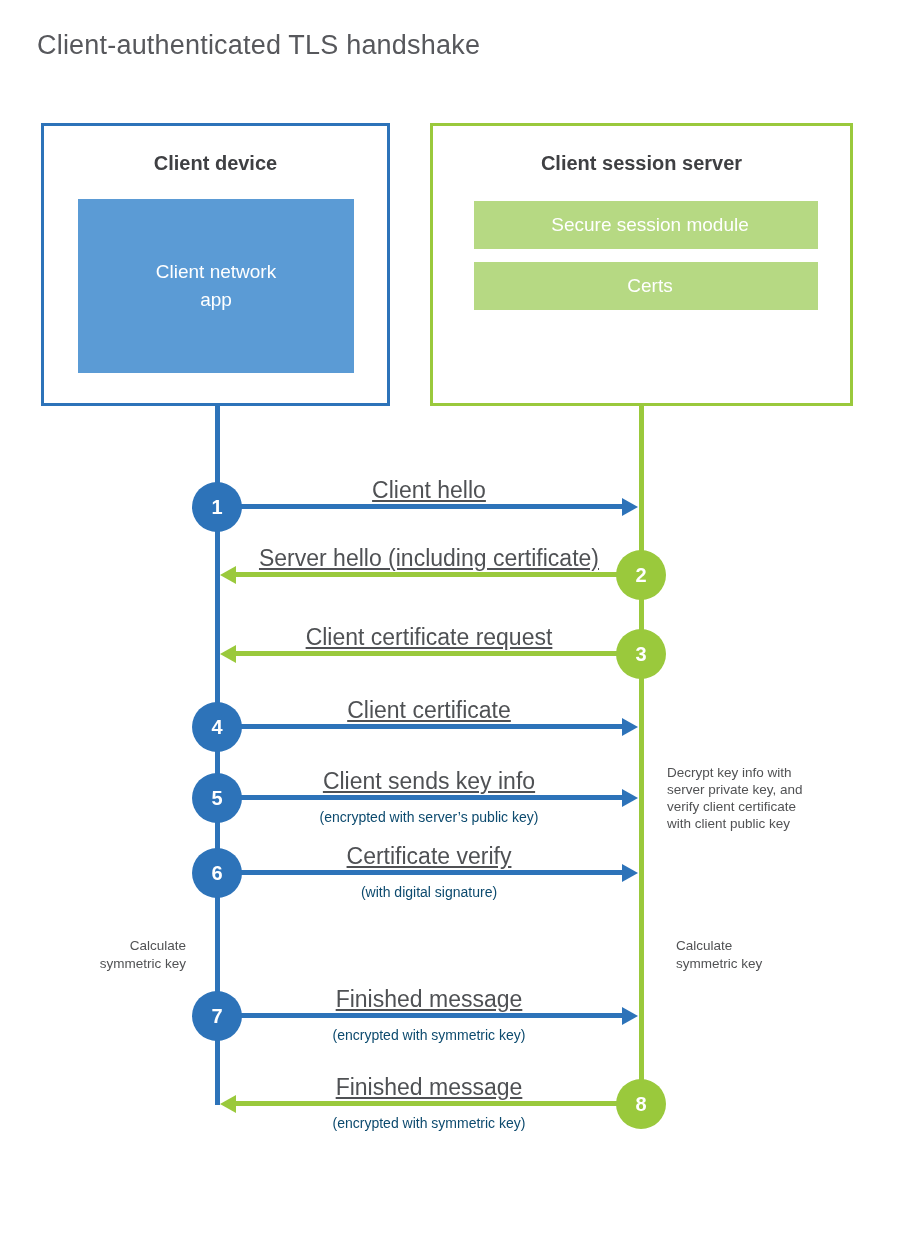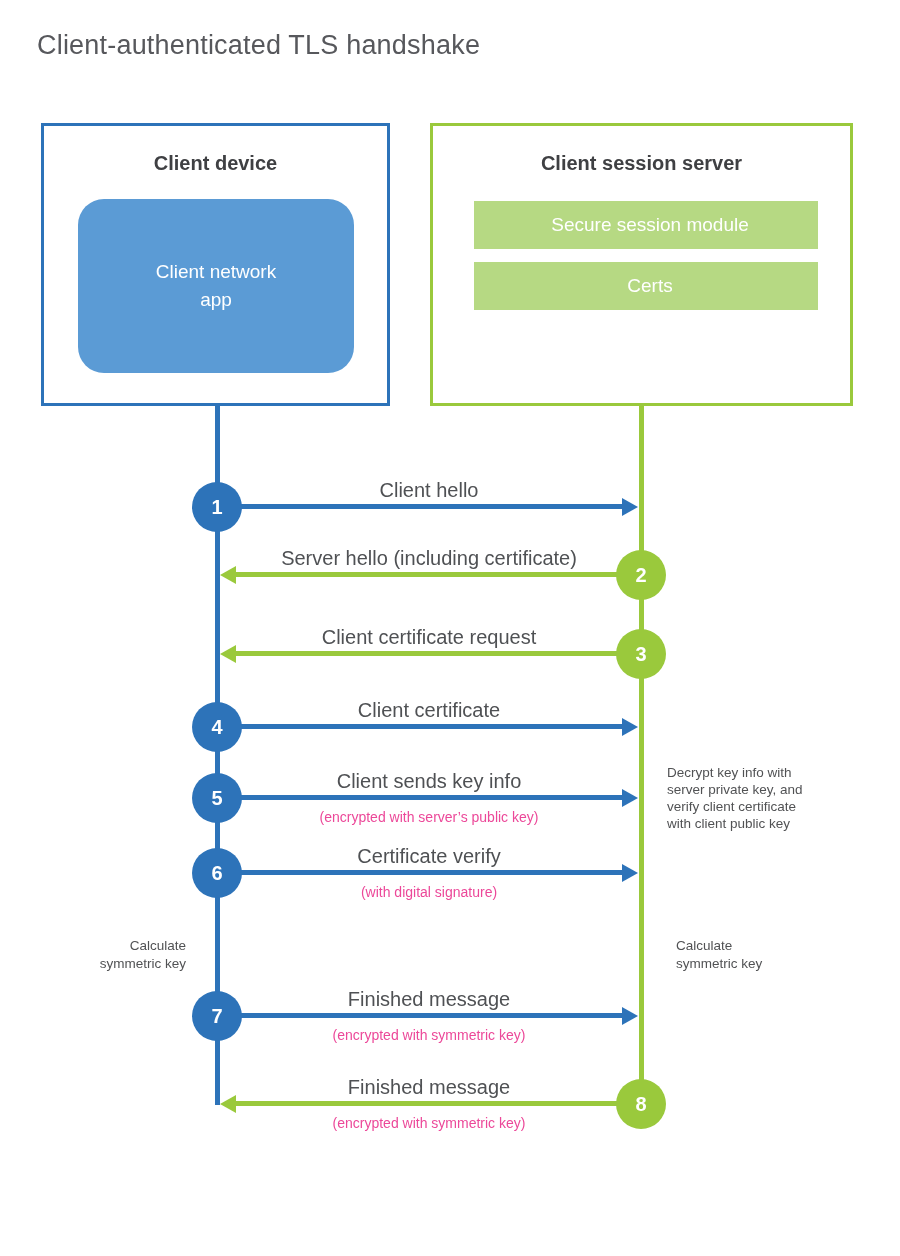--- a/index.html
+++ b/index.html
@@ -39,21 +39,20 @@
     position: absolute;
     left: 34px; top: 73px;
     width: 276px; height: 174px;
     background: var(--light-blue);
     display: flex; align-items: center; justify-content: center;
     text-align: center;
     color: #ffffff;
     font-size: 19px;
     line-height: 28px;
     white-space: pre-line;
-    border-radius: 26px;
   }
   .bar {
     position: absolute;
     left: 41px;
     width: 336px; height: 48px;
     background: var(--light-green);
     color: #ffffff;
     font-size: 19px;
     line-height: 48px;
     text-align: center;
@@ -108,31 +107,32 @@
   }
   .to-server .head { left: 622px; border-left: 16px solid var(--blue); }
   .to-client .head { left: 220px; border-right: 16px solid var(--green); }
 
   .label {
     position: absolute;
     left: 217px; width: 424px;
     top: calc(var(--cy) - 28px);
     height: 22px; line-height: 22px;
     text-align: center;
-    font-size: 20px;
+    font-size: 23px;
     color: #4f5154;
+    text-decoration: underline;
   }
   .sublabel {
     position: absolute;
     left: 217px; width: 424px;
     top: calc(var(--cy) + 8px);
     height: 22px; line-height: 22px;
     text-align: center;
     font-size: 14px;
-    color: #ec4899;
+    color: #0c4a6e;
   }
 
   
   .note {
     position: absolute;
     font-size: 13.5px;
     color: #515254;
     white-space: pre-line;
   }
   .decrypt-note { left: 667px; top: 764px; width: 180px; line-height: 17px; }

